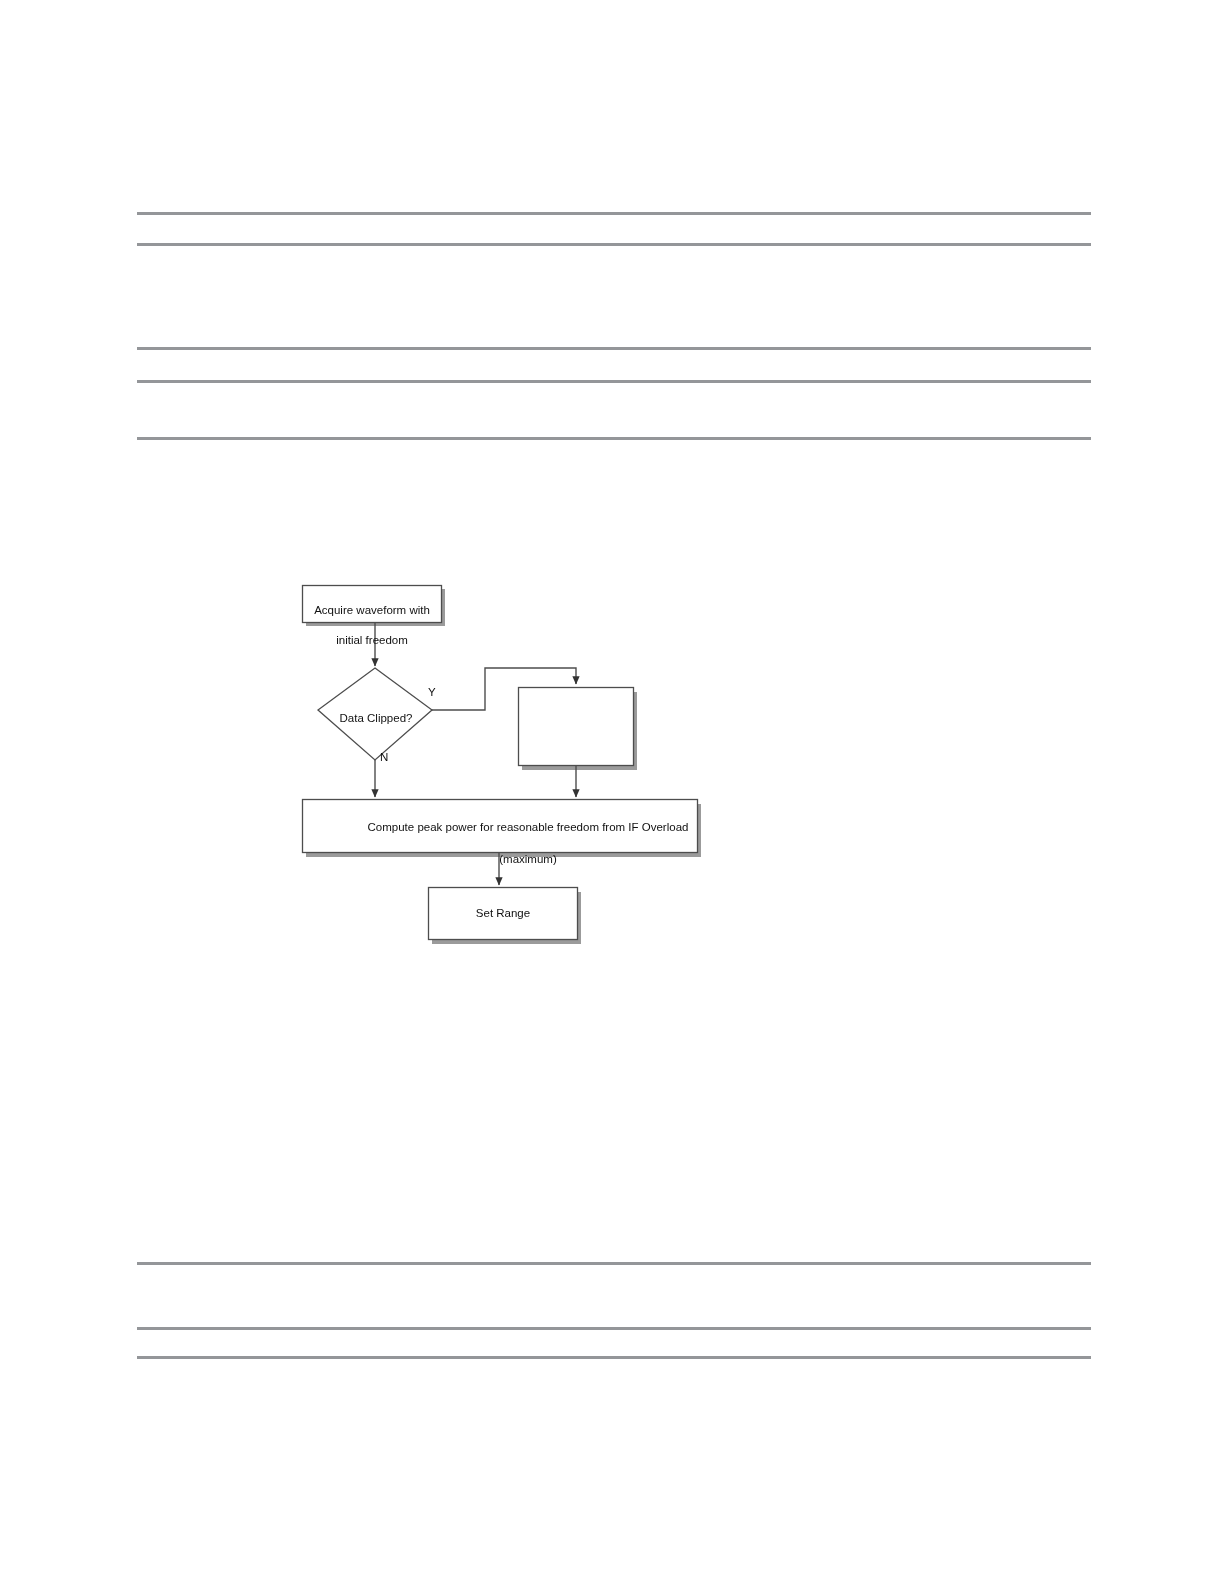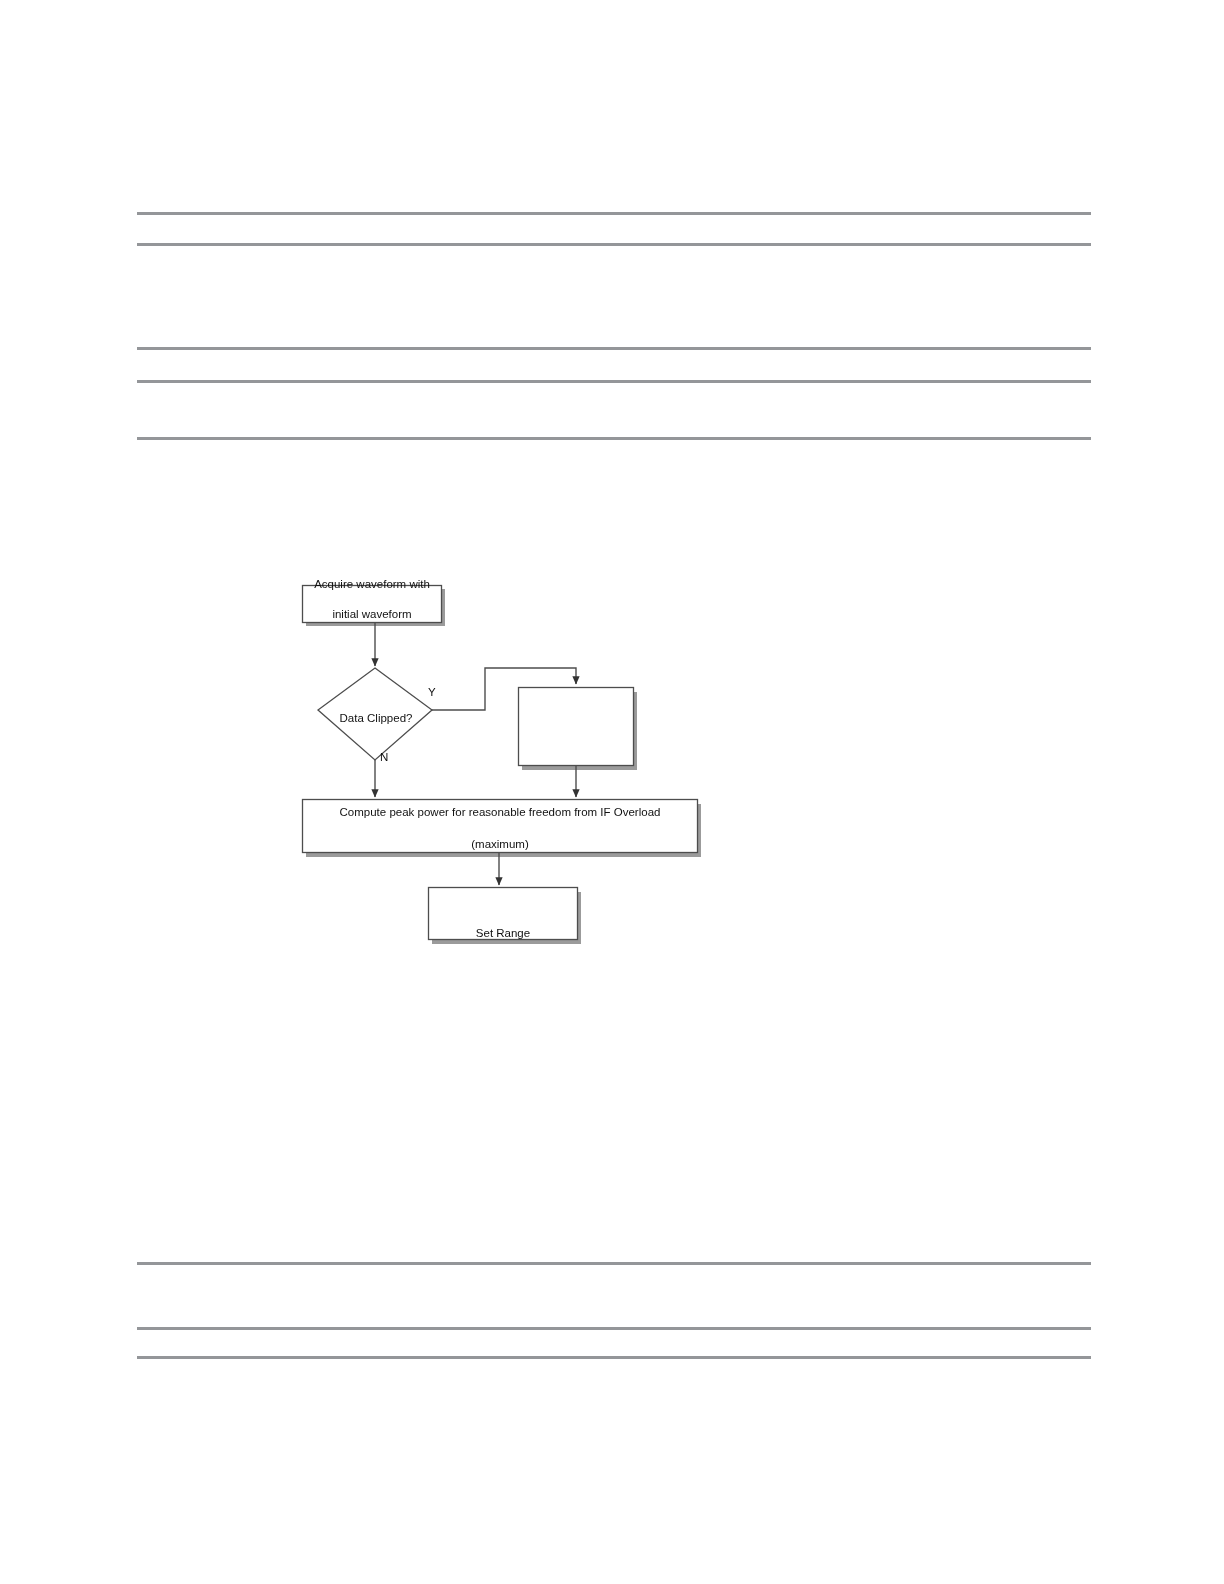--- a/index.html
+++ b/index.html
@@ -39,26 +39,27 @@
   }
   .fc-svg {
     position: absolute;
     left: 0;
     top: 0;
   }
 
   .node-label {
     position: absolute;
     display: flex;
-    align-items: flex-end;
+    align-items: flex-start;
     justify-content: center;
     text-align: center;
     font-family: "Liberation Sans", sans-serif;
     color: #111111;
     pointer-events: none;
+    margin-top: 17px;
   }
   .node-label span { display: block; width: 100%; }
 
   
   #label-acquire {
     left: 303px; top: 586px;
     width: 138px; height: 36px;
     font-size: 11.5px; line-height: 15px;
   }
   
@@ -70,21 +71,21 @@
   
   #label-setmax {
     left: 519px; top: 689px;
     width: 114px; height: 76px;
     font-size: 11.5px; line-height: 15.4px;
   }
   
   #label-compute {
     left: 304px; top: 802px;
     width: 392px; height: 50px;
-    font-size: 11.5px; line-height: 16px;
+    font-size: 11.5px; line-height: 16px; padding-left: 28px;
   }
   
   #label-setrange {
     left: 429px; top: 889px;
     width: 148px; height: 52px;
     font-size: 11.5px; line-height: 15px;
   }
 
   .branch-label {
     position: absolute;
@@ -143,21 +144,21 @@
       <rect x="518.5" y="687.5" width="115" height="78" fill="#ffffff" stroke="#4d4d4d" stroke-width="1.3"></rect>
 
       <rect x="302.5" y="799.5" width="395" height="53" fill="#ffffff" stroke="#4d4d4d" stroke-width="1.3"></rect>
 
       <rect x="428.5" y="887.5" width="149" height="52" fill="#ffffff" stroke="#4d4d4d" stroke-width="1.3"></rect>
     </svg>
 
     <div class="node-label" id="label-acquire">
       <span>
         <span>Acquire waveform with</span><br>
-        <span>initial waveform</span>
+        <span>initial freedom</span>
       </span>
     </div>
 
     <div class="node-label" id="label-decision">
       <span>Data Clipped?</span>
     </div>
 
 
     <div class="node-label" id="label-compute">
       <span>

